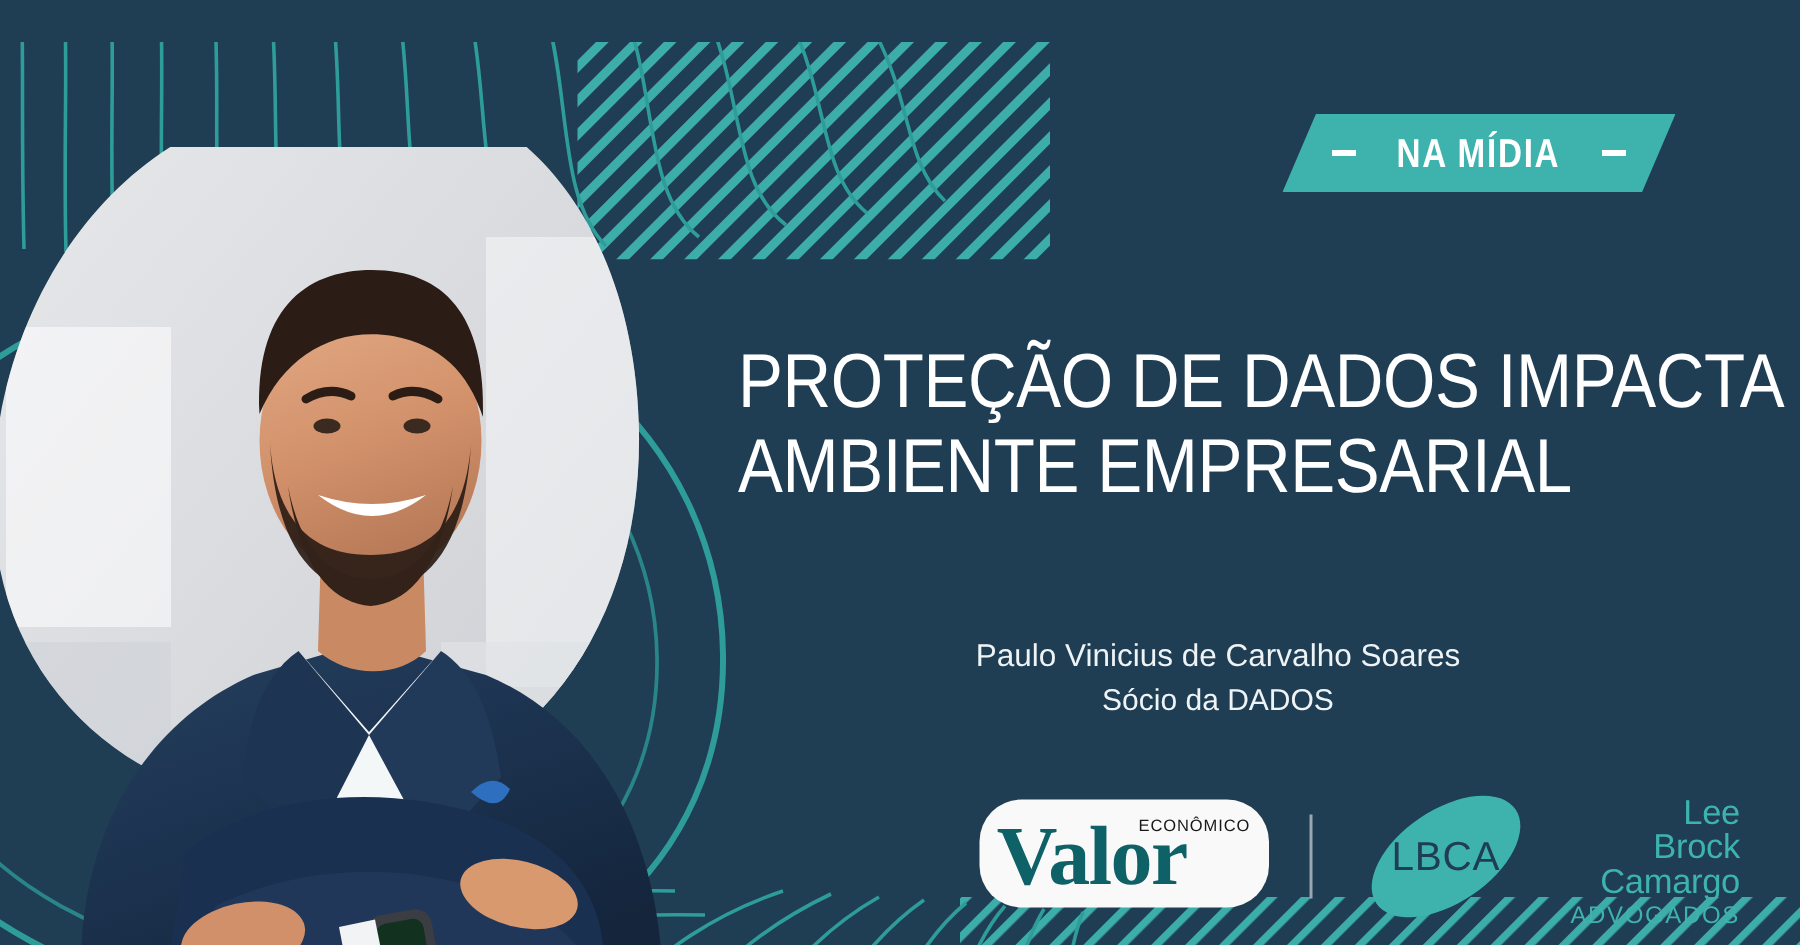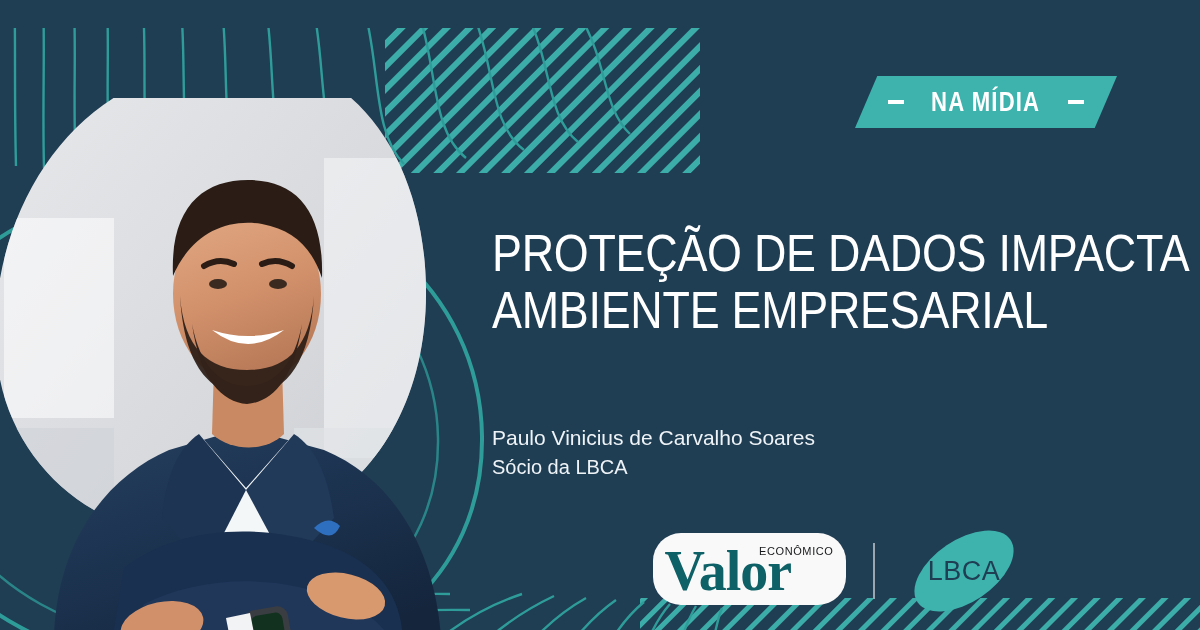--- a/index.html
+++ b/index.html
@@ -53,21 +53,21 @@
     font-weight:normal;
     line-height:1.12;
     letter-spacing:-0.3px;
     text-transform:uppercase;
   }
   #headline .ln { display:block; transform:scaleX(0.88); transform-origin:left center; white-space:nowrap;}
 
   
   #byline {
     position:absolute; left:492px; top:395px; width:640px;
-    color:#eef3f6;
+    text-align:center; color:#eef3f6;
     line-height:1.45;
   }
   #byline .nm  { font-size:21px; display:block; }
   #byline .rl  { font-size:20px; display:block; }
 
   
   #logos {
     position:absolute; left:640px; top:498px; width:520px; height:92px;
   }
   #valor-box {
@@ -286,34 +286,40 @@
     <span class="dash"></span>
   </div>
 
   <h1 id="headline">
     <span class="ln">PROTEÇÃO DE DADOS IMPACTA</span>
     <span class="ln">AMBIENTE EMPRESARIAL</span>
   </h1>
 
   <div id="byline">
     <span class="nm">Paulo Vinicius de Carvalho Soares</span>
-    <span class="rl">Sócio da LBCA</span>
+    <span class="rl">Sócio da DADOS</span>
   </div>
 
   <div id="logos">
 
     <div id="valor-box">
       <div id="valor-inner">
         <span id="valor-word">Valor</span>
         <span id="valor-eco">ECONÔMICO</span>
       </div>
     </div>
 
     <div id="divider"></div>
 
     <svg id="lbca-mark" viewBox="0 0 125 95">
       <ellipse cx="62" cy="47" rx="56" ry="31" fill="#3eb3ae" transform="rotate(-34 62 47)"></ellipse>
       <text x="62" y="56" text-anchor="middle" font-family="Liberation Sans, sans-serif" font-size="27" letter-spacing="0.5" fill="#1f3d53">LBCA</text>
     </svg>
 
+    <div id="lbca-text">
+      <span class="l1">Lee</span>
+      <span class="l2">Brock</span>
+      <span class="l3">Camargo</span>
+      <span class="l4">ADVOGADOS</span>
+    </div>
   </div>
 
 </div>
 
 </body></html>

